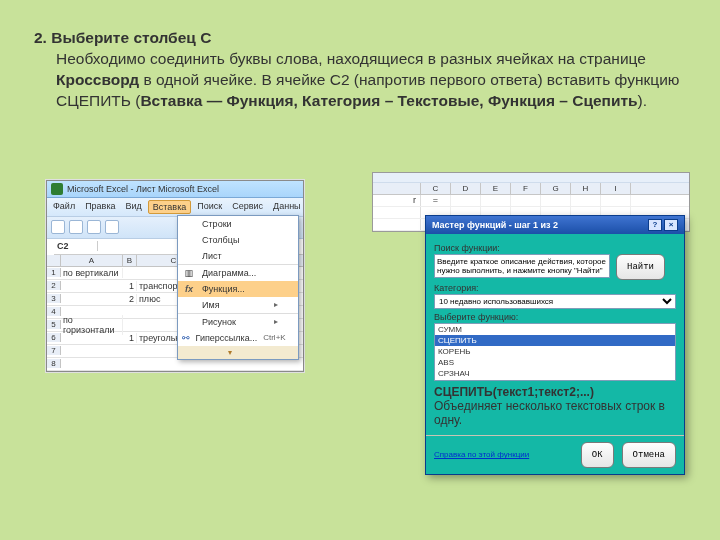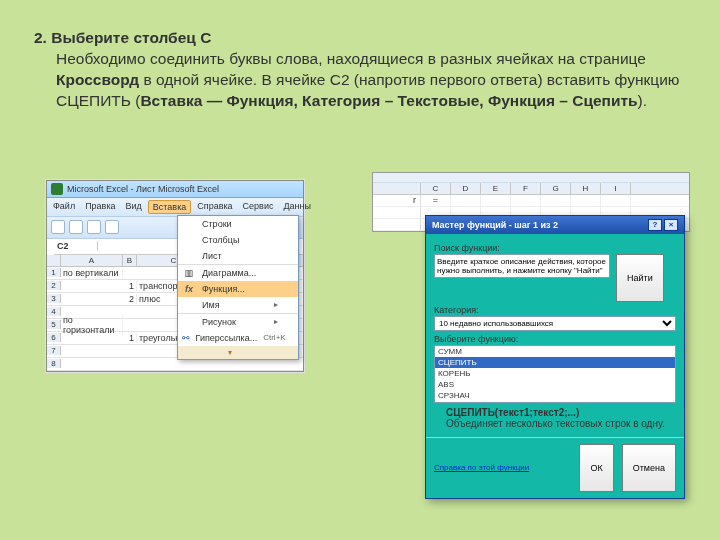--- a/index.html
+++ b/index.html
@@ -99,26 +99,26 @@
     background:linear-gradient(#3f74d1,#1b4fa8);
     color:#fff; padding:3px 6px; display:flex; align-items:center;
     font-weight:bold;
   }
   .dlg .dtb .dcl { margin-left:auto; display:flex; gap:2px;}
   .dlg .dtb .dcl span { width:14px;height:12px;background:#d9e6ff;border:1px solid #0a3c8c;display:inline-flex;align-items:center;justify-content:center;font-size:8px;color:#0a3c8c;}
   .dlg .body { padding:6px 8px 8px 8px; }
   .dlg .lbl { display:block; margin:3px 0 1px 0;}
   .dlg .srch { display:flex; gap:6px; align-items:flex-start;}
   .dlg textarea.fake { width:176px; height:24px; border:1px solid #7f9db9; font-size:8px; padding:2px; resize:none; font-family:inherit; background:#fff;}
-  .dlg .btn { border:1px solid #7a7a7a; background:linear-gradient(#fefefe,#e6e6e6); padding:18px 10px; font-size:9px; border-radius:0;}
+  .dlg .btn { border:1px solid #7a7a7a; background:linear-gradient(#fefefe,#e6e6e6); padding:7px 10px; font-size:9px; border-radius:6px;font-family:Liberation Mono, monospace;}
   .dlg select.fake { width:100%; border:1px solid #7f9db9; font-size:8px; height:15px; background:#fff;}
   .dlg .listbox { border:1px solid #7f9db9; background:#fff; height:58px; overflow:hidden; margin-top:1px;}
   .dlg .listbox div { padding:0 3px; font-size:8px; line-height:11px;}
   .dlg .listbox .sel { background:#316ac5; color:#fff;}
-  .dlg .sig { margin-top:4px; font-size:10px;margin-left:12px;}
+  .dlg .sig { margin-top:4px; font-size:12px;}
   .dlg .sig .fn { font-weight:bold;}
   .dlg .foot { display:flex; gap:8px; justify-content:flex-start; padding:6px 8px; border-top:1px solid #c8c4b4; align-items:center;}
   .dlg .foot .help { margin-right:auto; color:#0030cc; text-decoration:underline; font-size:8px;}
 </style>
 </head>
 <body>
 
 <div class="slide">
   <div class="instr">
     <span class="num">2.</span>
@@ -133,21 +133,21 @@
     <div class="shot1">
       <div class="titlebar">
         <span class="xl-logo"></span>
         <span>Microsoft Excel - Лист Microsoft Excel</span>
       </div>
       <div class="menubar" id="menubar">
           <span>Файл</span>
           <span>Правка</span>
           <span>Вид</span>
           <span class="active">Вставка</span>
-          <span>Справка</span>
+          <span>Поиск</span>
           <span>Сервис</span>
           <span>Данны</span>
         </div>
       <div class="toolbar">
         <span class="tb-btn"></span>
         <span class="tb-btn"></span>
         <span class="tb-btn"></span>
         <span class="tb-btn"></span>
       </div>
       <div class="namebox">

